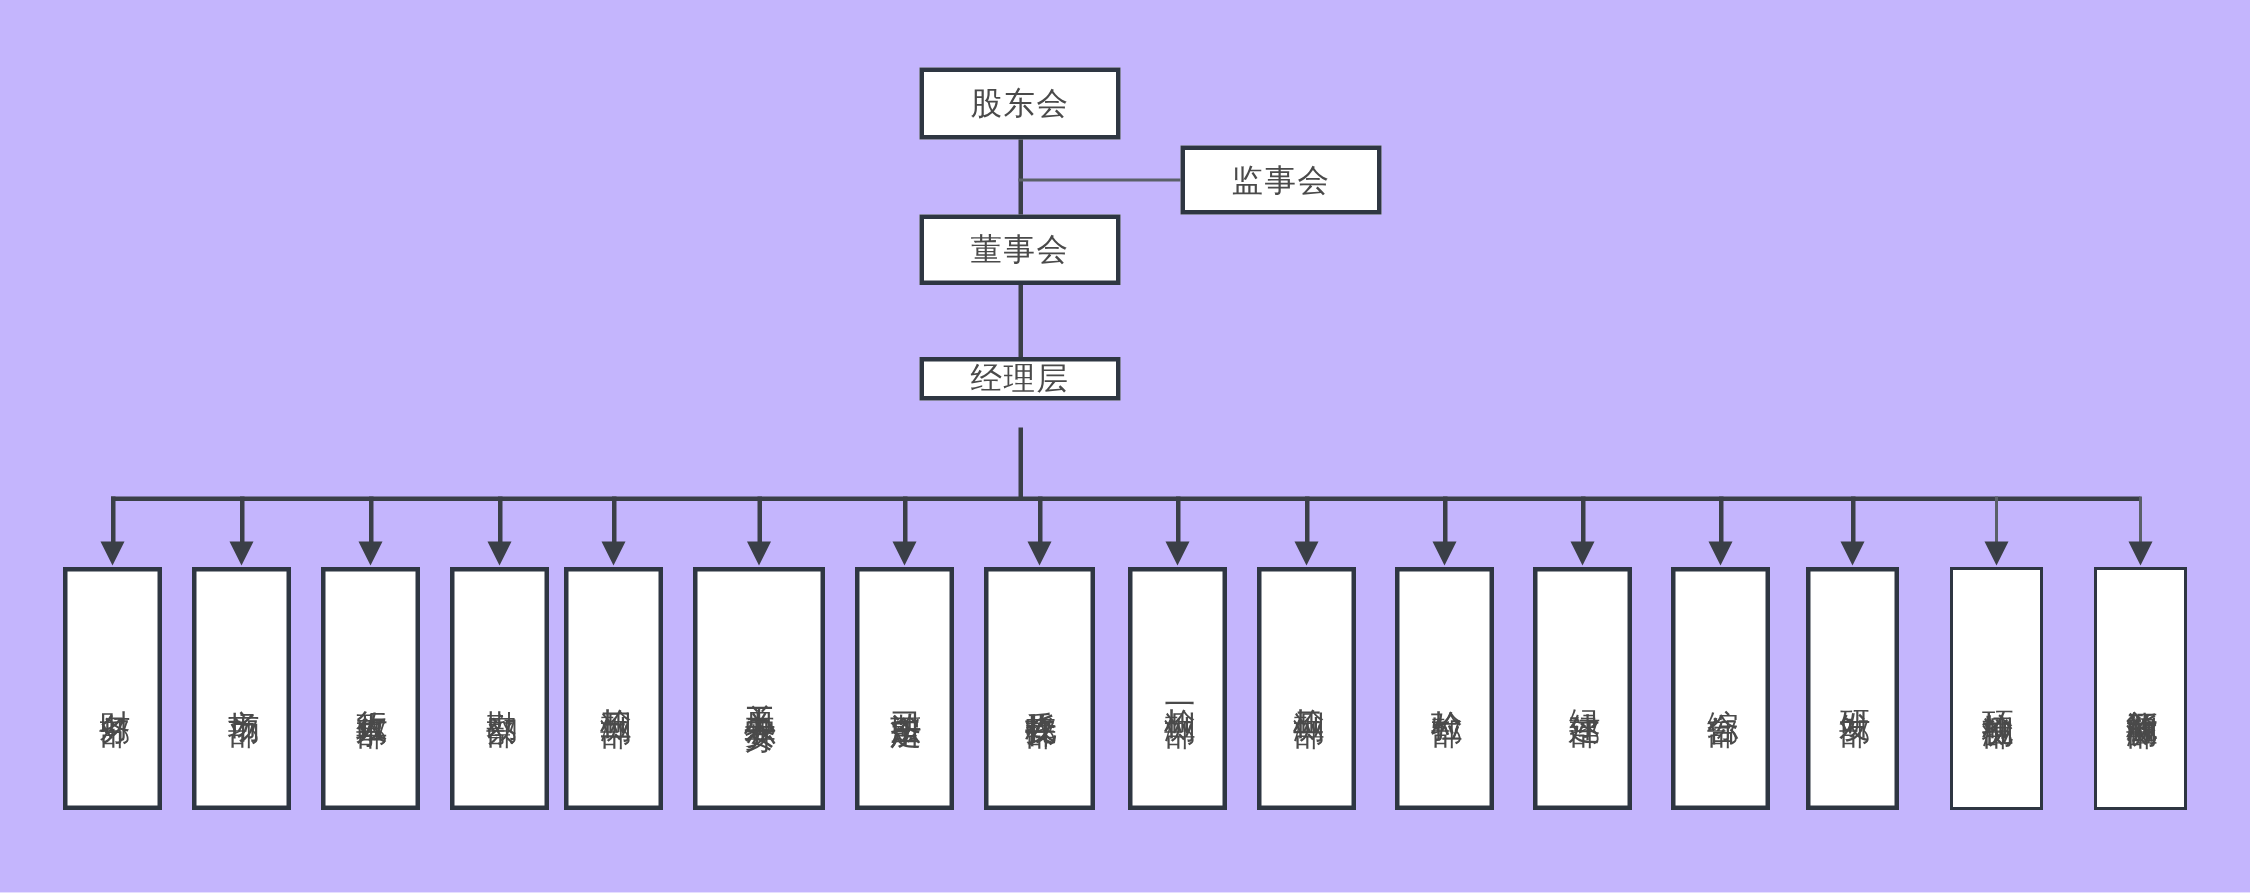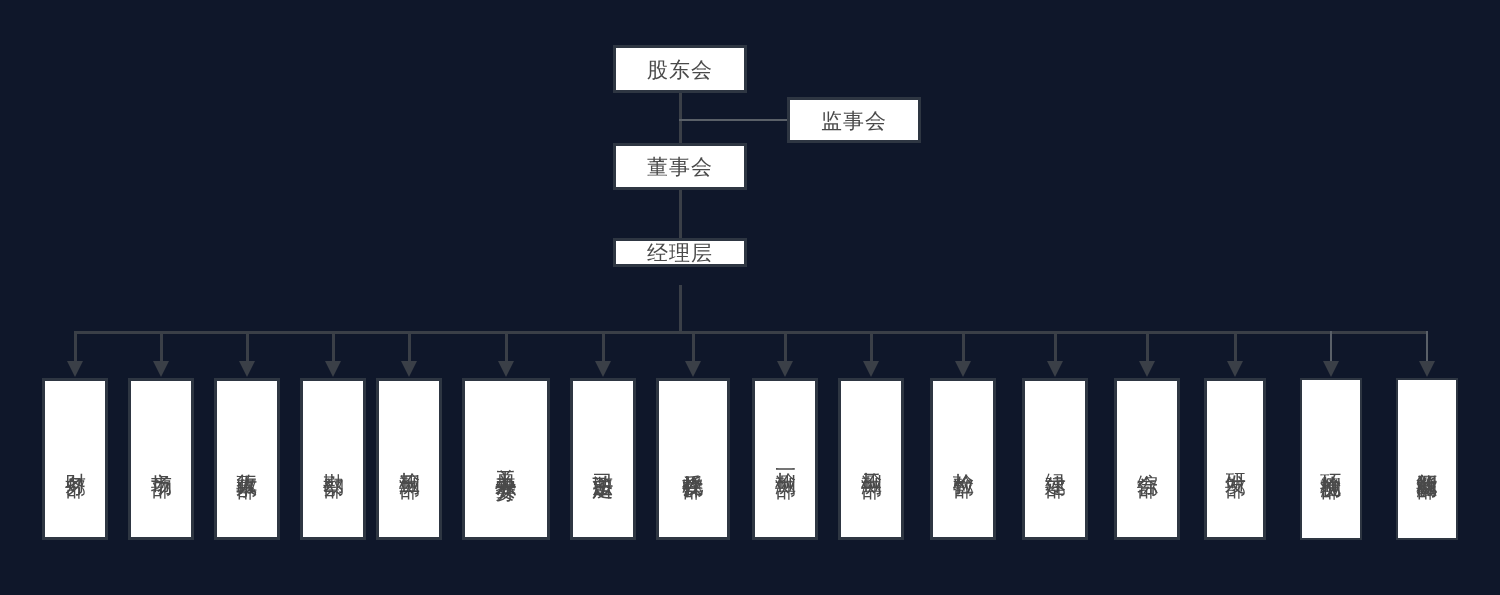--- a/index.html
+++ b/index.html
@@ -8,21 +8,21 @@
     background: #ffffff;
   }
   body {
     font-family: "Liberation Sans", "DejaVu Sans", sans-serif;
     color: #4a4a4a;
   }
   #org-chart {
     position: relative;
     width: 1500px;
     height: 595px;
-    background: #0f172a;
+    background: #c4b5fd;
     overflow: hidden;
   }
 
   
   .node {
     position: absolute;
     box-sizing: border-box;
     background: #ffffff;
     border: 3px solid #2e3642;
     display: flex;

